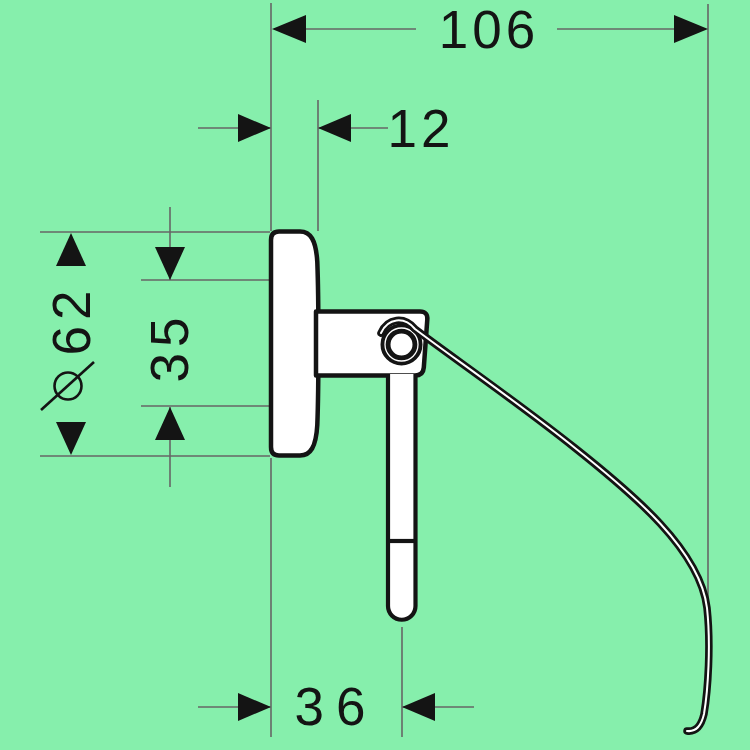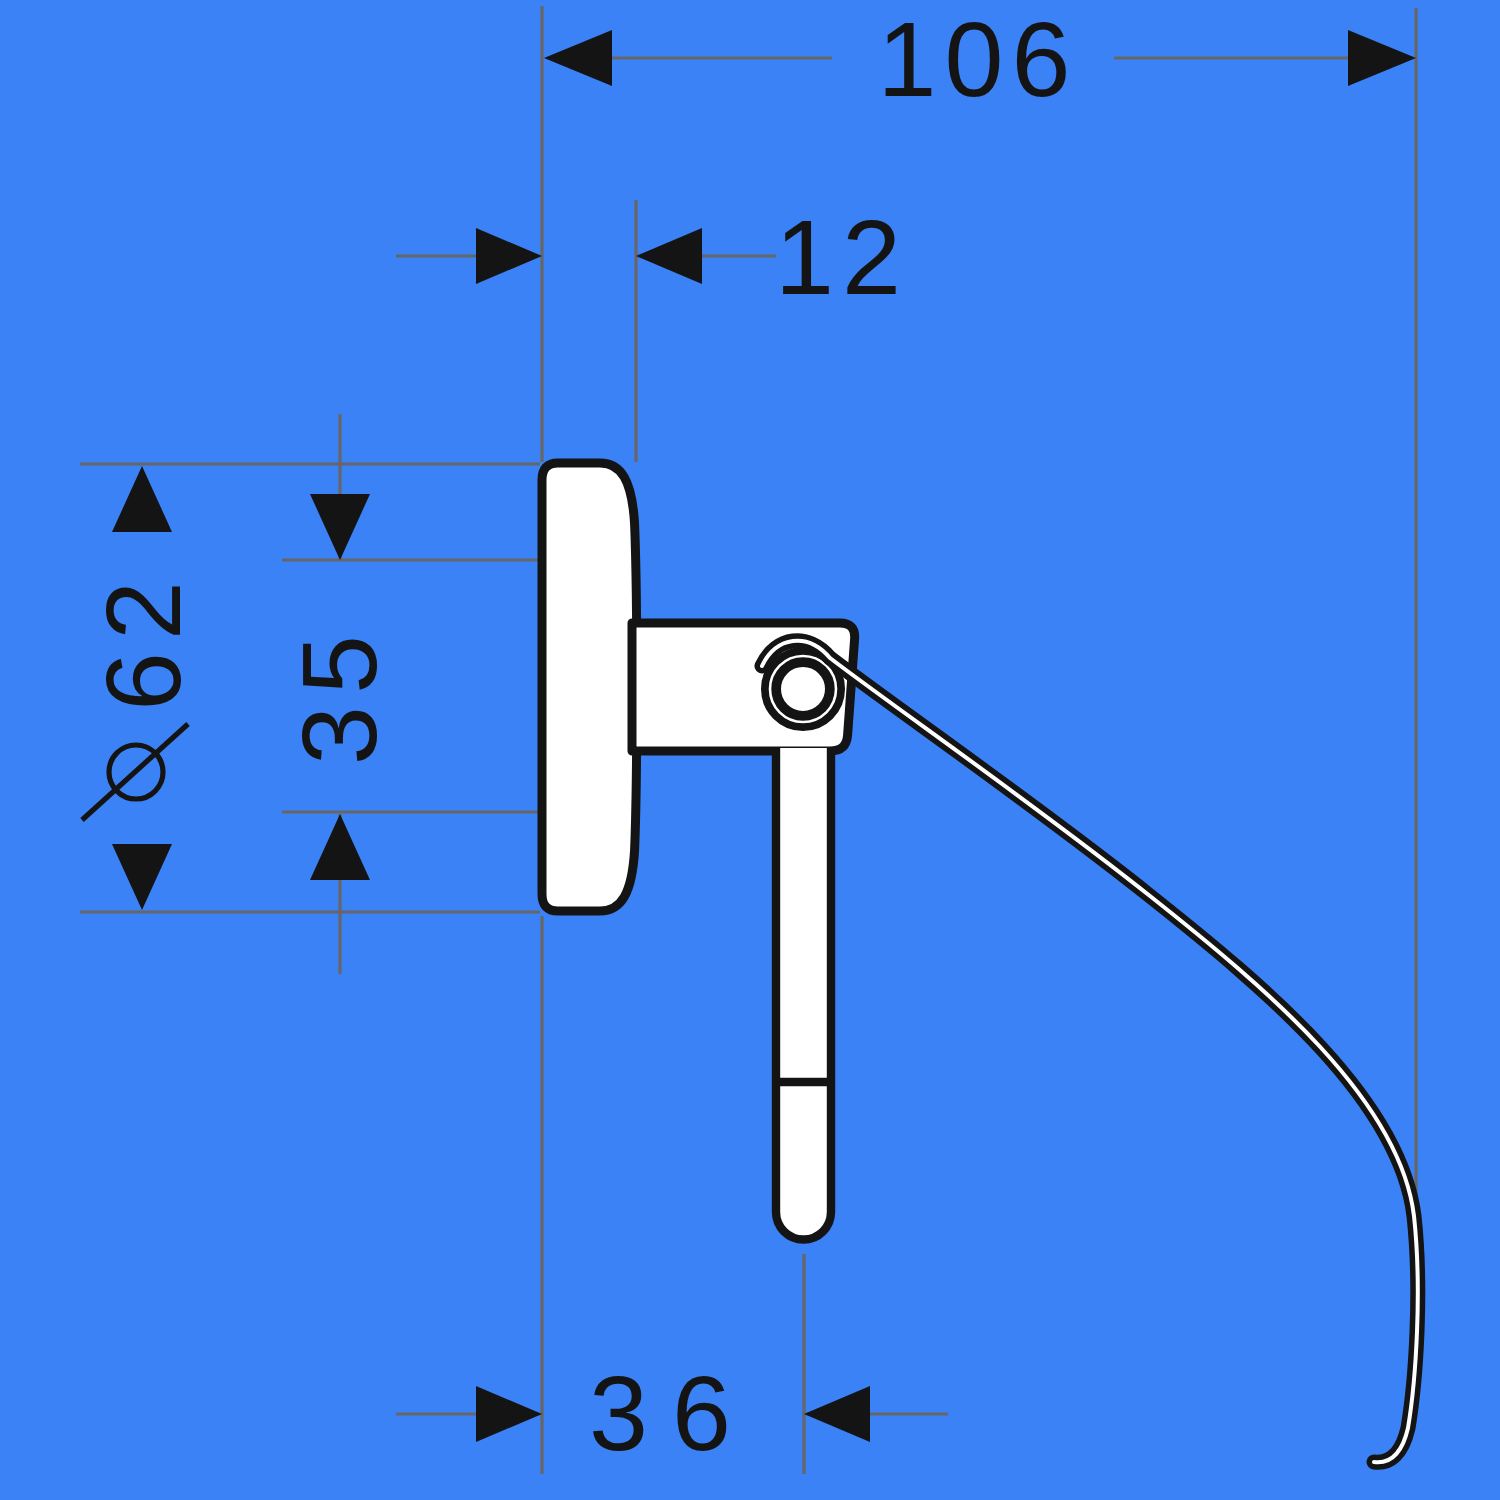--- a/index.html
+++ b/index.html
@@ -1,16 +1,16 @@
 <!DOCTYPE html>
 <html><head>
 <meta charset="utf-8">
 <style>
   html,body{margin:0;padding:0;background:#ffffff;}
-  .stage{position:relative;width:750px;height:750px;background:#3b82f6;overflow:hidden;
+  .stage{position:relative;width:750px;height:750px;background:#86efac;overflow:hidden;
          font-family:"Liberation Sans","DejaVu Sans",sans-serif;}
   svg{display:block;}
   .thin{stroke:#666666;stroke-width:1.6;fill:none;stroke-linecap:butt;}
   .thick{stroke:#141414;stroke-width:4.5;fill:#ffffff;stroke-linejoin:round;}
   .arrow{fill:#141414;stroke:none;}
   .dim{font-family:"Liberation Sans","DejaVu Sans",sans-serif;font-size:53px;fill:#141414;}
   .sym{stroke:#141414;fill:none;}
 </style>
 </head>
 <body>

